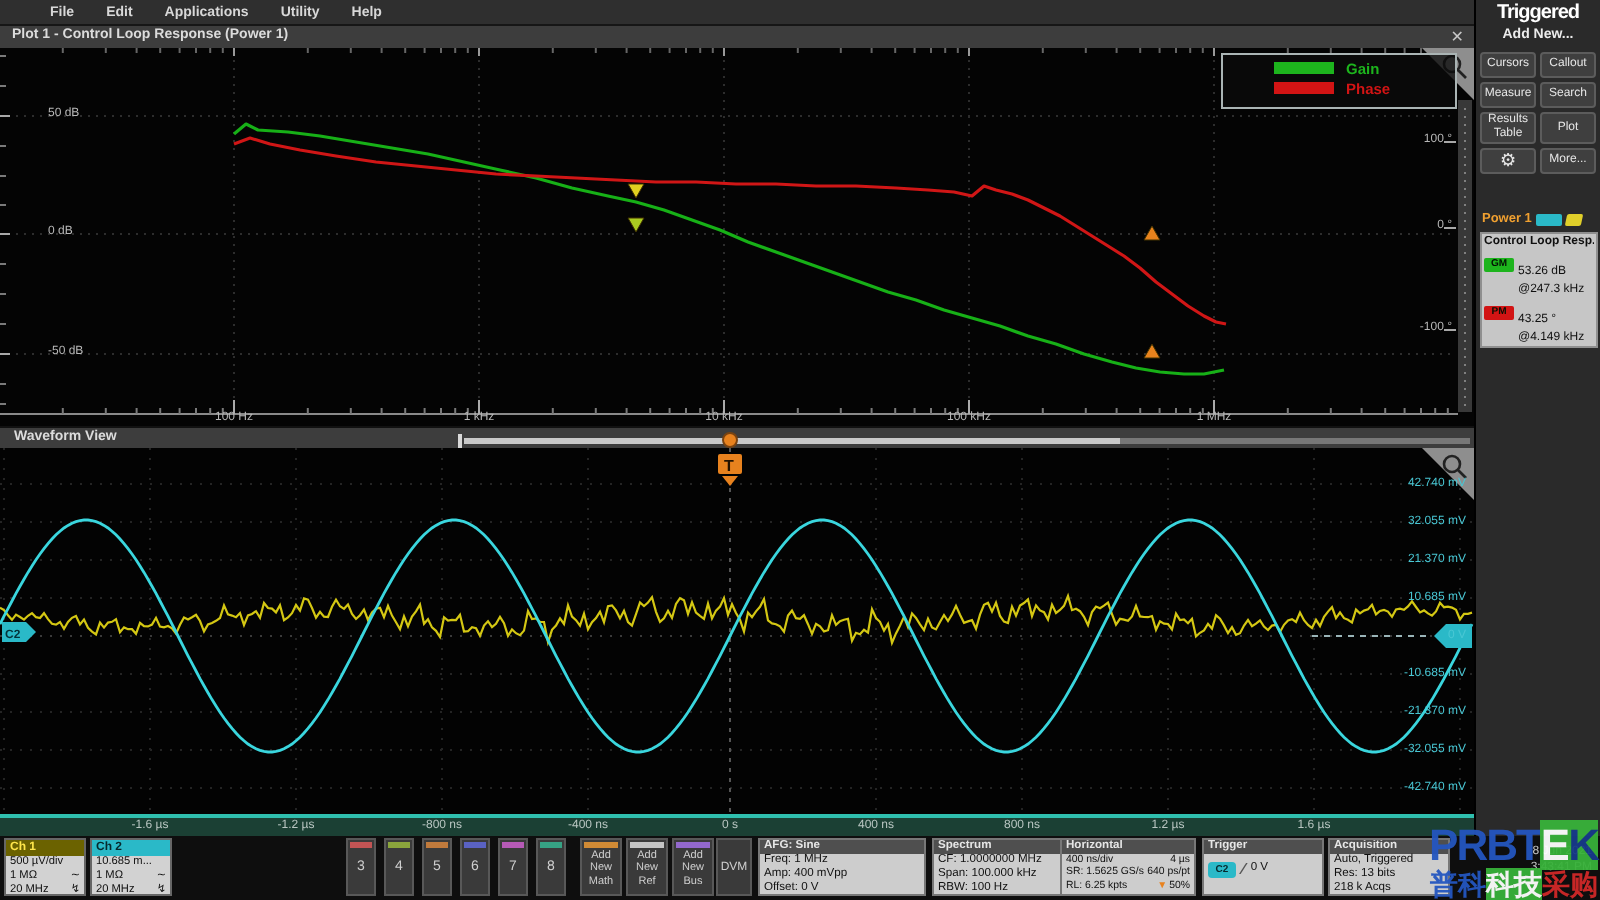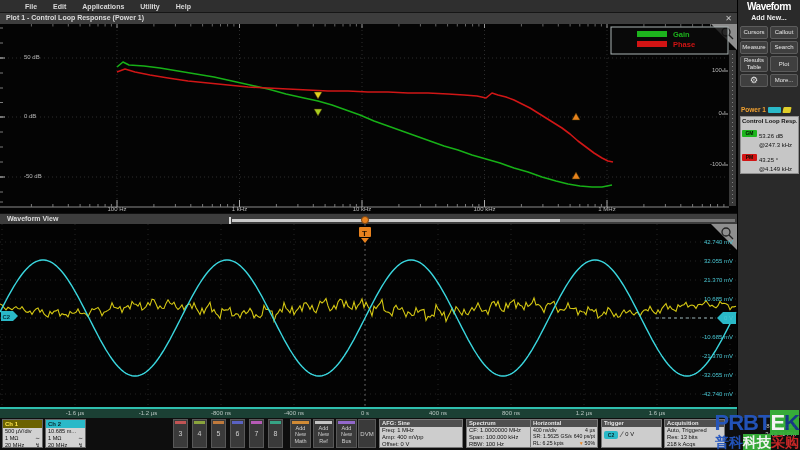--- a/index.html
+++ b/index.html
@@ -350,21 +350,21 @@
       <span class="tlab" style="left: 221px;">-800 ns</span>
       <span class="tlab" style="left: 294px;">-400 ns</span>
       <span class="tlab" style="left: 365px;">0 s</span>
       <span class="tlab" style="left: 438px;">400 ns</span>
       <span class="tlab" style="left: 511px;">800 ns</span>
       <span class="tlab" style="left: 584px;">1.2 µs</span>
       <span class="tlab" style="left: 657px;">1.6 µs</span>
     </div>
 
   <div id="sidebar">
-    <div id="brand">Waveform</div>
+    <div id="brand">Triggered</div>
     <div id="add-new">Add New...</div>
     <div id="side-buttons">
         <div class="side-btn">Cursors</div>
         <div class="side-btn">Callout</div>
         <div class="side-btn">Measure</div>
         <div class="side-btn">Search</div>
         <div class="side-btn tall">Results Table</div>
         <div class="side-btn tall">Plot</div>
         <div class="side-btn" style="font-size: 9px;">⚙</div>
         <div class="side-btn">More...</div>

